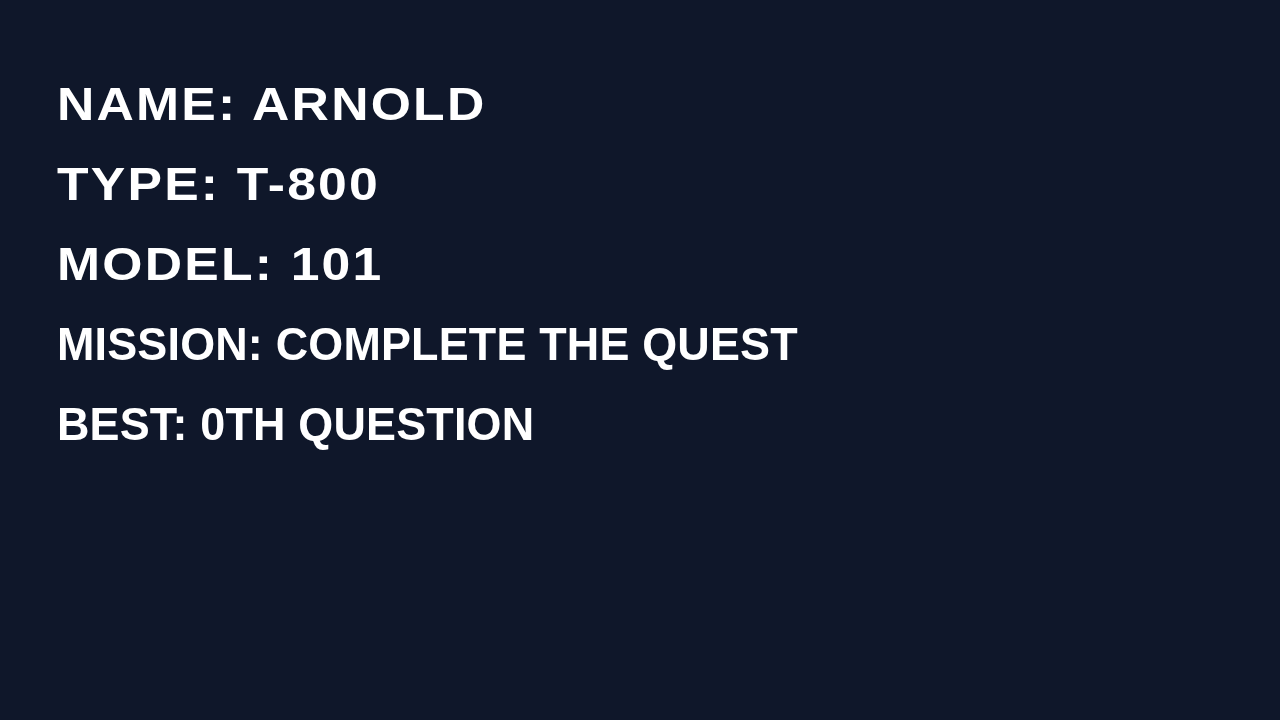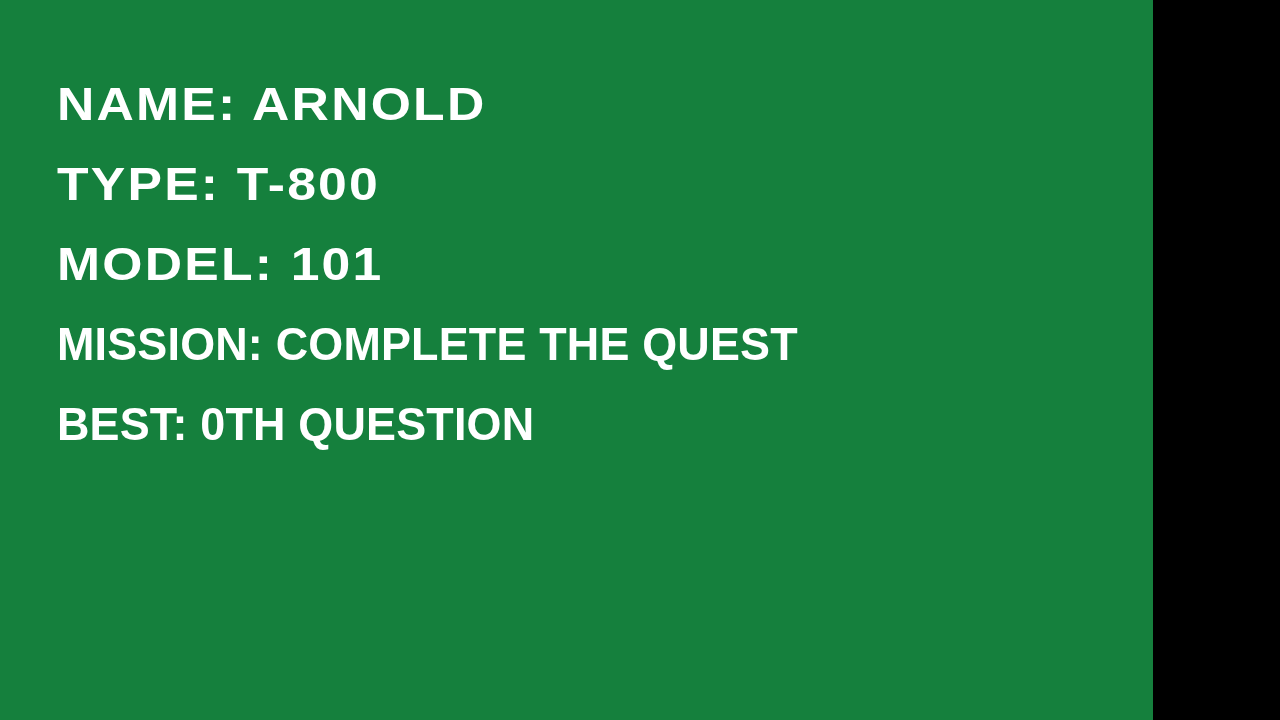--- a/index.html
+++ b/index.html
@@ -6,23 +6,23 @@
   html, body {
     margin: 0;
     padding: 0;
     background: #000000;
     width: 1280px;
     height: 720px;
     overflow: hidden;
   }
   #screen {
     position: relative;
-    width: 1153px;
+    width: 1280px;
     height: 720px;
-    background: #15803d;
+    background: #0f172a;
   }
   #stat-lines {
     position: absolute;
     left: 0;
     top: 0;
     width: 1280px;
     height: 720px;
   }
   .stat-line {
     position: absolute;

